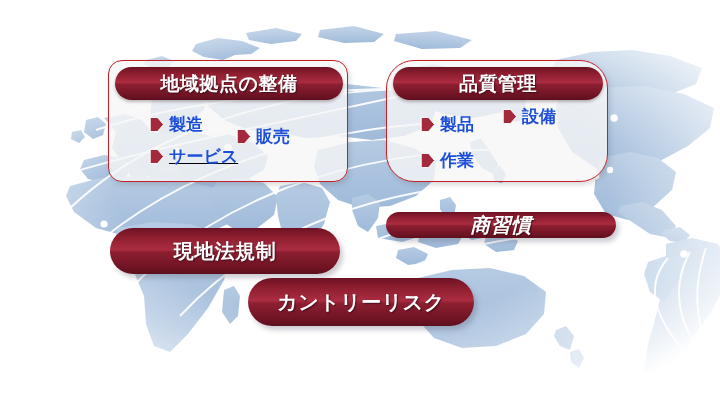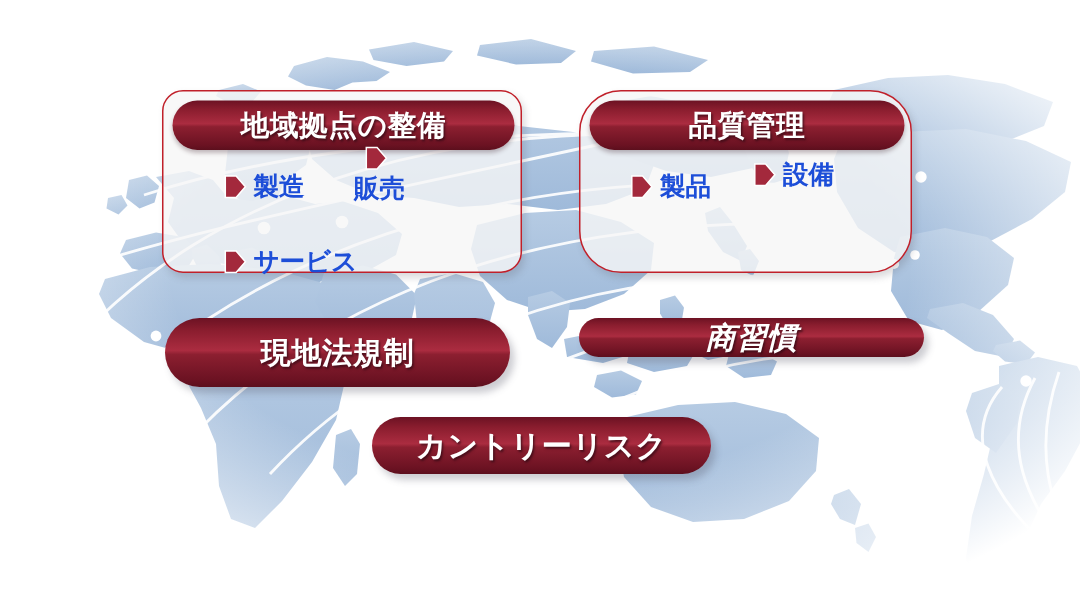--- a/index.html
+++ b/index.html
@@ -237,28 +237,28 @@
       <span class="panel-header-text">地域拠点の整備</span>
     </div>
 
     <div class="bullet-item" style="left:40px; top:52px;">
       <svg class="bullet-icon" viewBox="0 0 16 17">
         <path d="M1.2 1.4 H8.4 L14.6 8.5 L8.4 15.6 H1.2 Z" fill="#a3293c" stroke="#ffffff" stroke-width="1"></path>
       </svg>
       <span class="bullet-label">製造</span>
     </div>
 
-    <div class="bullet-item" style="left:127px; top:36px;flex-direction:column;">
+    <div class="bullet-item" style="left:127px; top:64px;">
       <svg class="bullet-icon" viewBox="0 0 16 17">
         <path d="M1.2 1.4 H8.4 L14.6 8.5 L8.4 15.6 H1.2 Z" fill="#a3293c" stroke="#ffffff" stroke-width="1"></path>
       </svg>
       <span class="bullet-label">販売</span>
     </div>
 
-    <div class="bullet-item" style="left:40px; top:102px;">
+    <div class="bullet-item" style="left:40px; top:84px;text-decoration:underline;">
       <svg class="bullet-icon" viewBox="0 0 16 17">
         <path d="M1.2 1.4 H8.4 L14.6 8.5 L8.4 15.6 H1.2 Z" fill="#a3293c" stroke="#ffffff" stroke-width="1"></path>
       </svg>
       <span class="bullet-label">サービス</span>
     </div>
   </div>
 
   <div class="panel" style="left:386px; top:60px; width:222px; height:122px;border-radius:28px;">
     <div class="panel-header" style="width:210px;">
       <span class="panel-header-text">品質管理</span>
@@ -271,27 +271,33 @@
       <span class="bullet-label">製品</span>
     </div>
 
     <div class="bullet-item" style="left:115px; top:44px;">
       <svg class="bullet-icon" viewBox="0 0 16 17">
         <path d="M1.2 1.4 H8.4 L14.6 8.5 L8.4 15.6 H1.2 Z" fill="#a3293c" stroke="#ffffff" stroke-width="1"></path>
       </svg>
       <span class="bullet-label">設備</span>
     </div>
 
-  </div>
-
-  <div class="pill" style="left:110px; top:212px; width:230px; height:46px;">
+    <div class="bullet-item" style="left:33px; top:88px;">
+      <svg class="bullet-icon" viewBox="0 0 16 17">
+        <path d="M1.2 1.4 H8.4 L14.6 8.5 L8.4 15.6 H1.2 Z" fill="#a3293c" stroke="#ffffff" stroke-width="1"></path>
+      </svg>
+      <span class="bullet-label">作業</span>
+    </div>
+  </div>
+
+  <div class="pill" style="left:110px; top:228px; width:230px; height:46px;">
     <span class="pill-text">現地法規制</span>
   </div>
 
   <div class="pill" style="left:386px; top:212px; width:230px; height:26px;font-style:italic;">
     <span class="pill-text">商習慣</span>
   </div>
 
-  <div class="pill" style="left:248px; top:278px; width:226px; height:38px;">
+  <div class="pill" style="left:248px; top:278px; width:226px; height:48px;">
     <span class="pill-text">カントリーリスク</span>
   </div>
 
 </div>
 
 </body></html>

